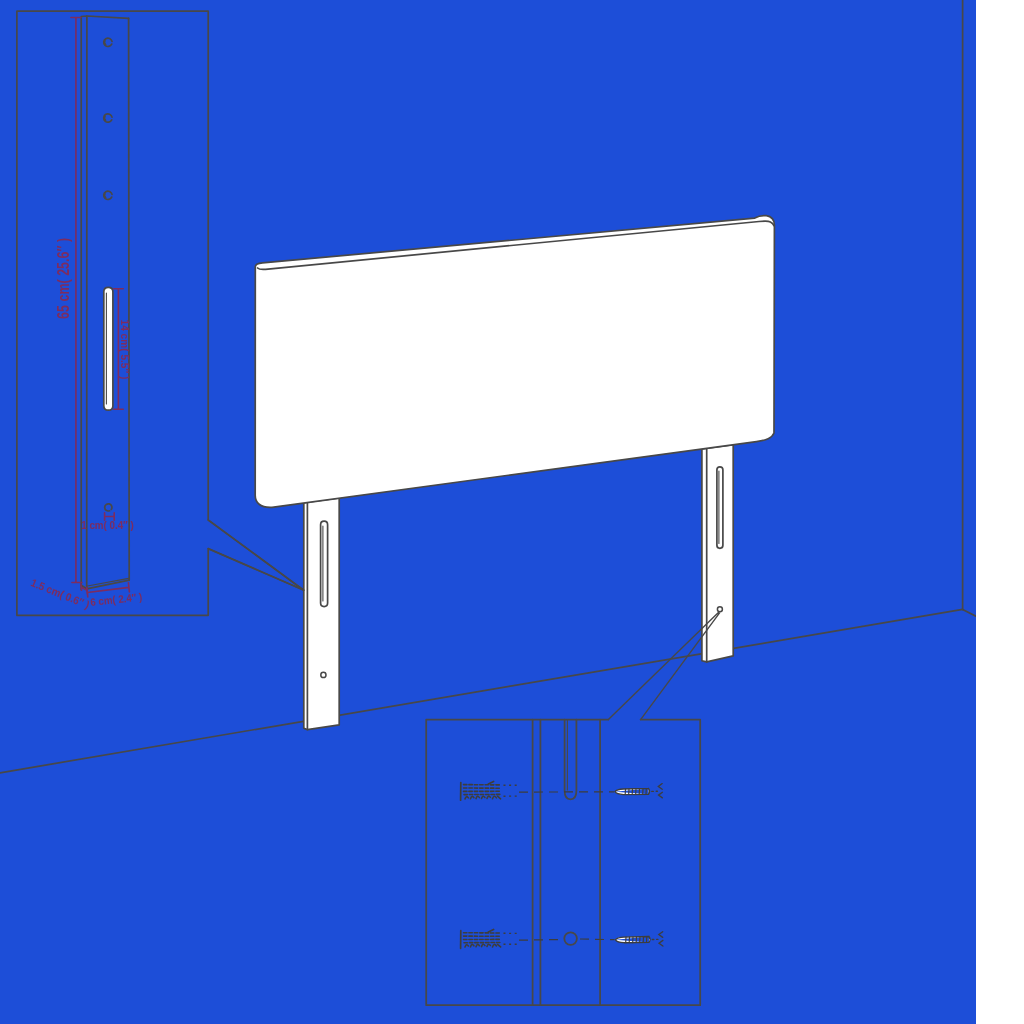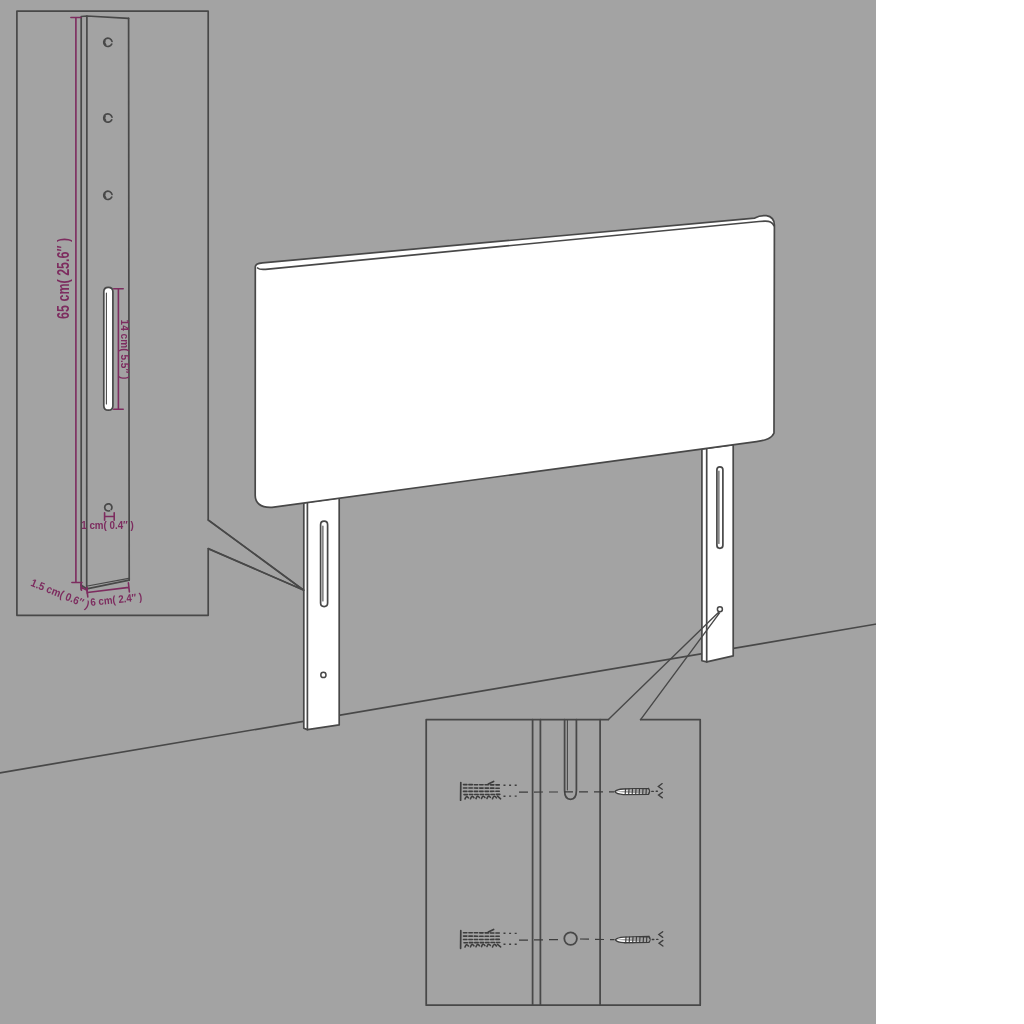--- a/index.html
+++ b/index.html
@@ -1,16 +1,16 @@
 <!DOCTYPE html>
 <html><head>
 <meta charset="utf-8">
 <style>
 html,body{margin:0;padding:0;background:#ffffff;}
-#stage{width:876px;height:1024px;position:relative;overflow:hidden;background:#a3a3a3;}
+#stage{width:976px;height:1024px;position:relative;overflow:hidden;background:#1d4ed8;}
 svg{position:absolute;top:0;left:0;filter:blur(0.55px);}
 text{font-family:"Liberation Sans",sans-serif;font-weight:bold;fill:#7d2c5f;}
 </style>
 </head>
 <body>
 <div id="stage">
 <svg width="1024" height="1024" viewBox="0 0 1024 1024">
 <g fill="none" stroke="#484848" stroke-width="1.7" stroke-linecap="round" stroke-linejoin="round">
 
 <path d="M962.6,0 L962.6,609.4"></path>

